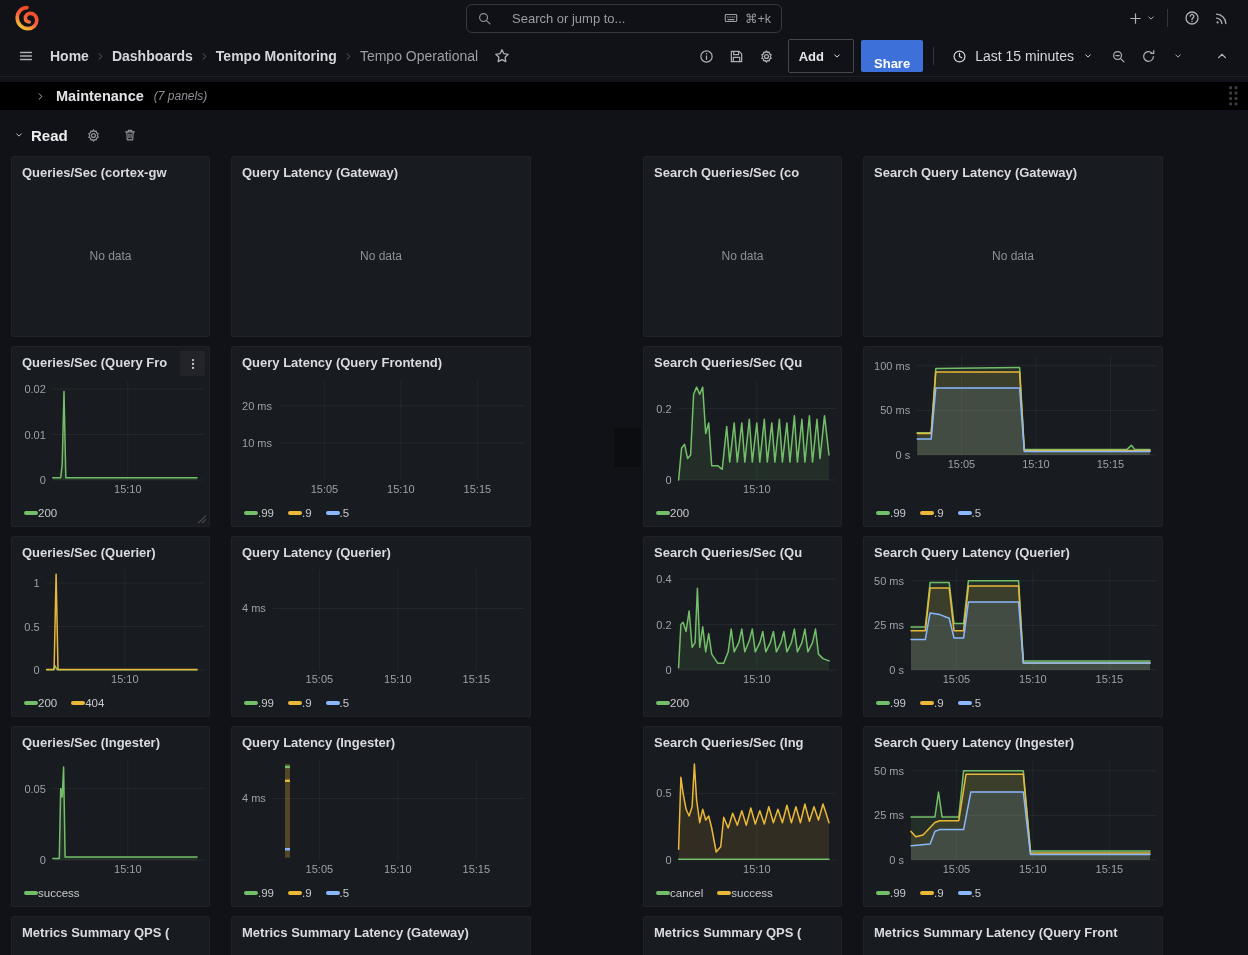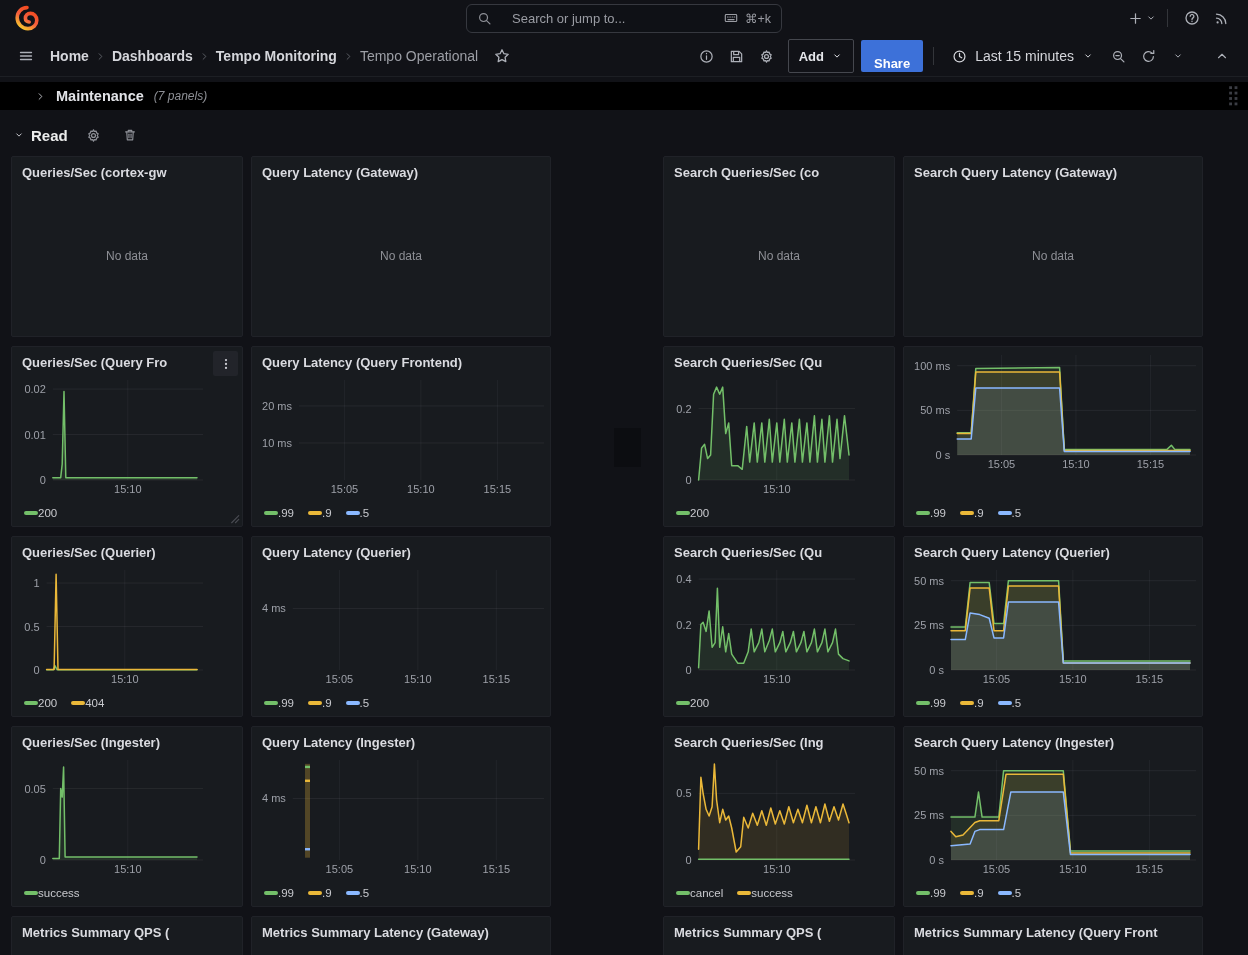--- a/index.html
+++ b/index.html
@@ -41,21 +41,21 @@
            padding-left:35px;gap:10px;position:relative;cursor:pointer}
   .rowband .rtitle{font-size:14.5px;font-weight:700;color:#e2e3e7}
   .rowband .rcount{font-size:12px;font-style:italic;color:#8e9096}
   .dragdots{position:absolute;right:8px;top:3px;color:#3b3d44}
   .readrow{height:28px;margin:11px 0 7px;padding-left:13px;display:flex;align-items:center;gap:16px}
   .readrow .rtitle{font-size:15px;font-weight:700;color:#eceded;display:flex;align-items:center;gap:6px;cursor:pointer}
   .rowicon{background:none;border:none;color:#8e9097;cursor:pointer;display:flex;width:20px;height:20px;align-items:center;justify-content:center}
   
   .panel-row{display:flex;margin-left:11px;margin-bottom:9px}
   .panel{background:#181b1f;border:1px solid #202228;border-radius:2px;position:relative;height:181px}
-  .panel.n{width:232px;margin-right:8px}
+  .panel.n{width:199px;margin-right:21px}
   .panel.w{width:300px}
   .panel.gap{margin-right:112px}
   .ptitle{font-size:13px;color:#dadbe0;font-weight:700;padding:8px 10px 2px;white-space:nowrap;overflow:hidden;cursor:pointer}
   .nodata{position:absolute;top:28px;left:0;right:0;bottom:10px;display:flex;align-items:center;
           justify-content:center;color:#8e9096;font-size:12px}
   .plegend{position:absolute;bottom:7px;left:12px;display:flex;gap:14px;align-items:center}
   .litem{display:flex;align-items:center;gap:0;font-size:11.5px;color:#c8c9ce;cursor:pointer}
   .lswatch{width:14px;height:4px;border-radius:2px;display:inline-block}
   .kebab{position:absolute;top:4px;right:4px;width:25px;height:25px;background:#22242a;border:none;
          border-radius:2px;color:#c9cad0;display:flex;align-items:center;justify-content:center;cursor:pointer}

